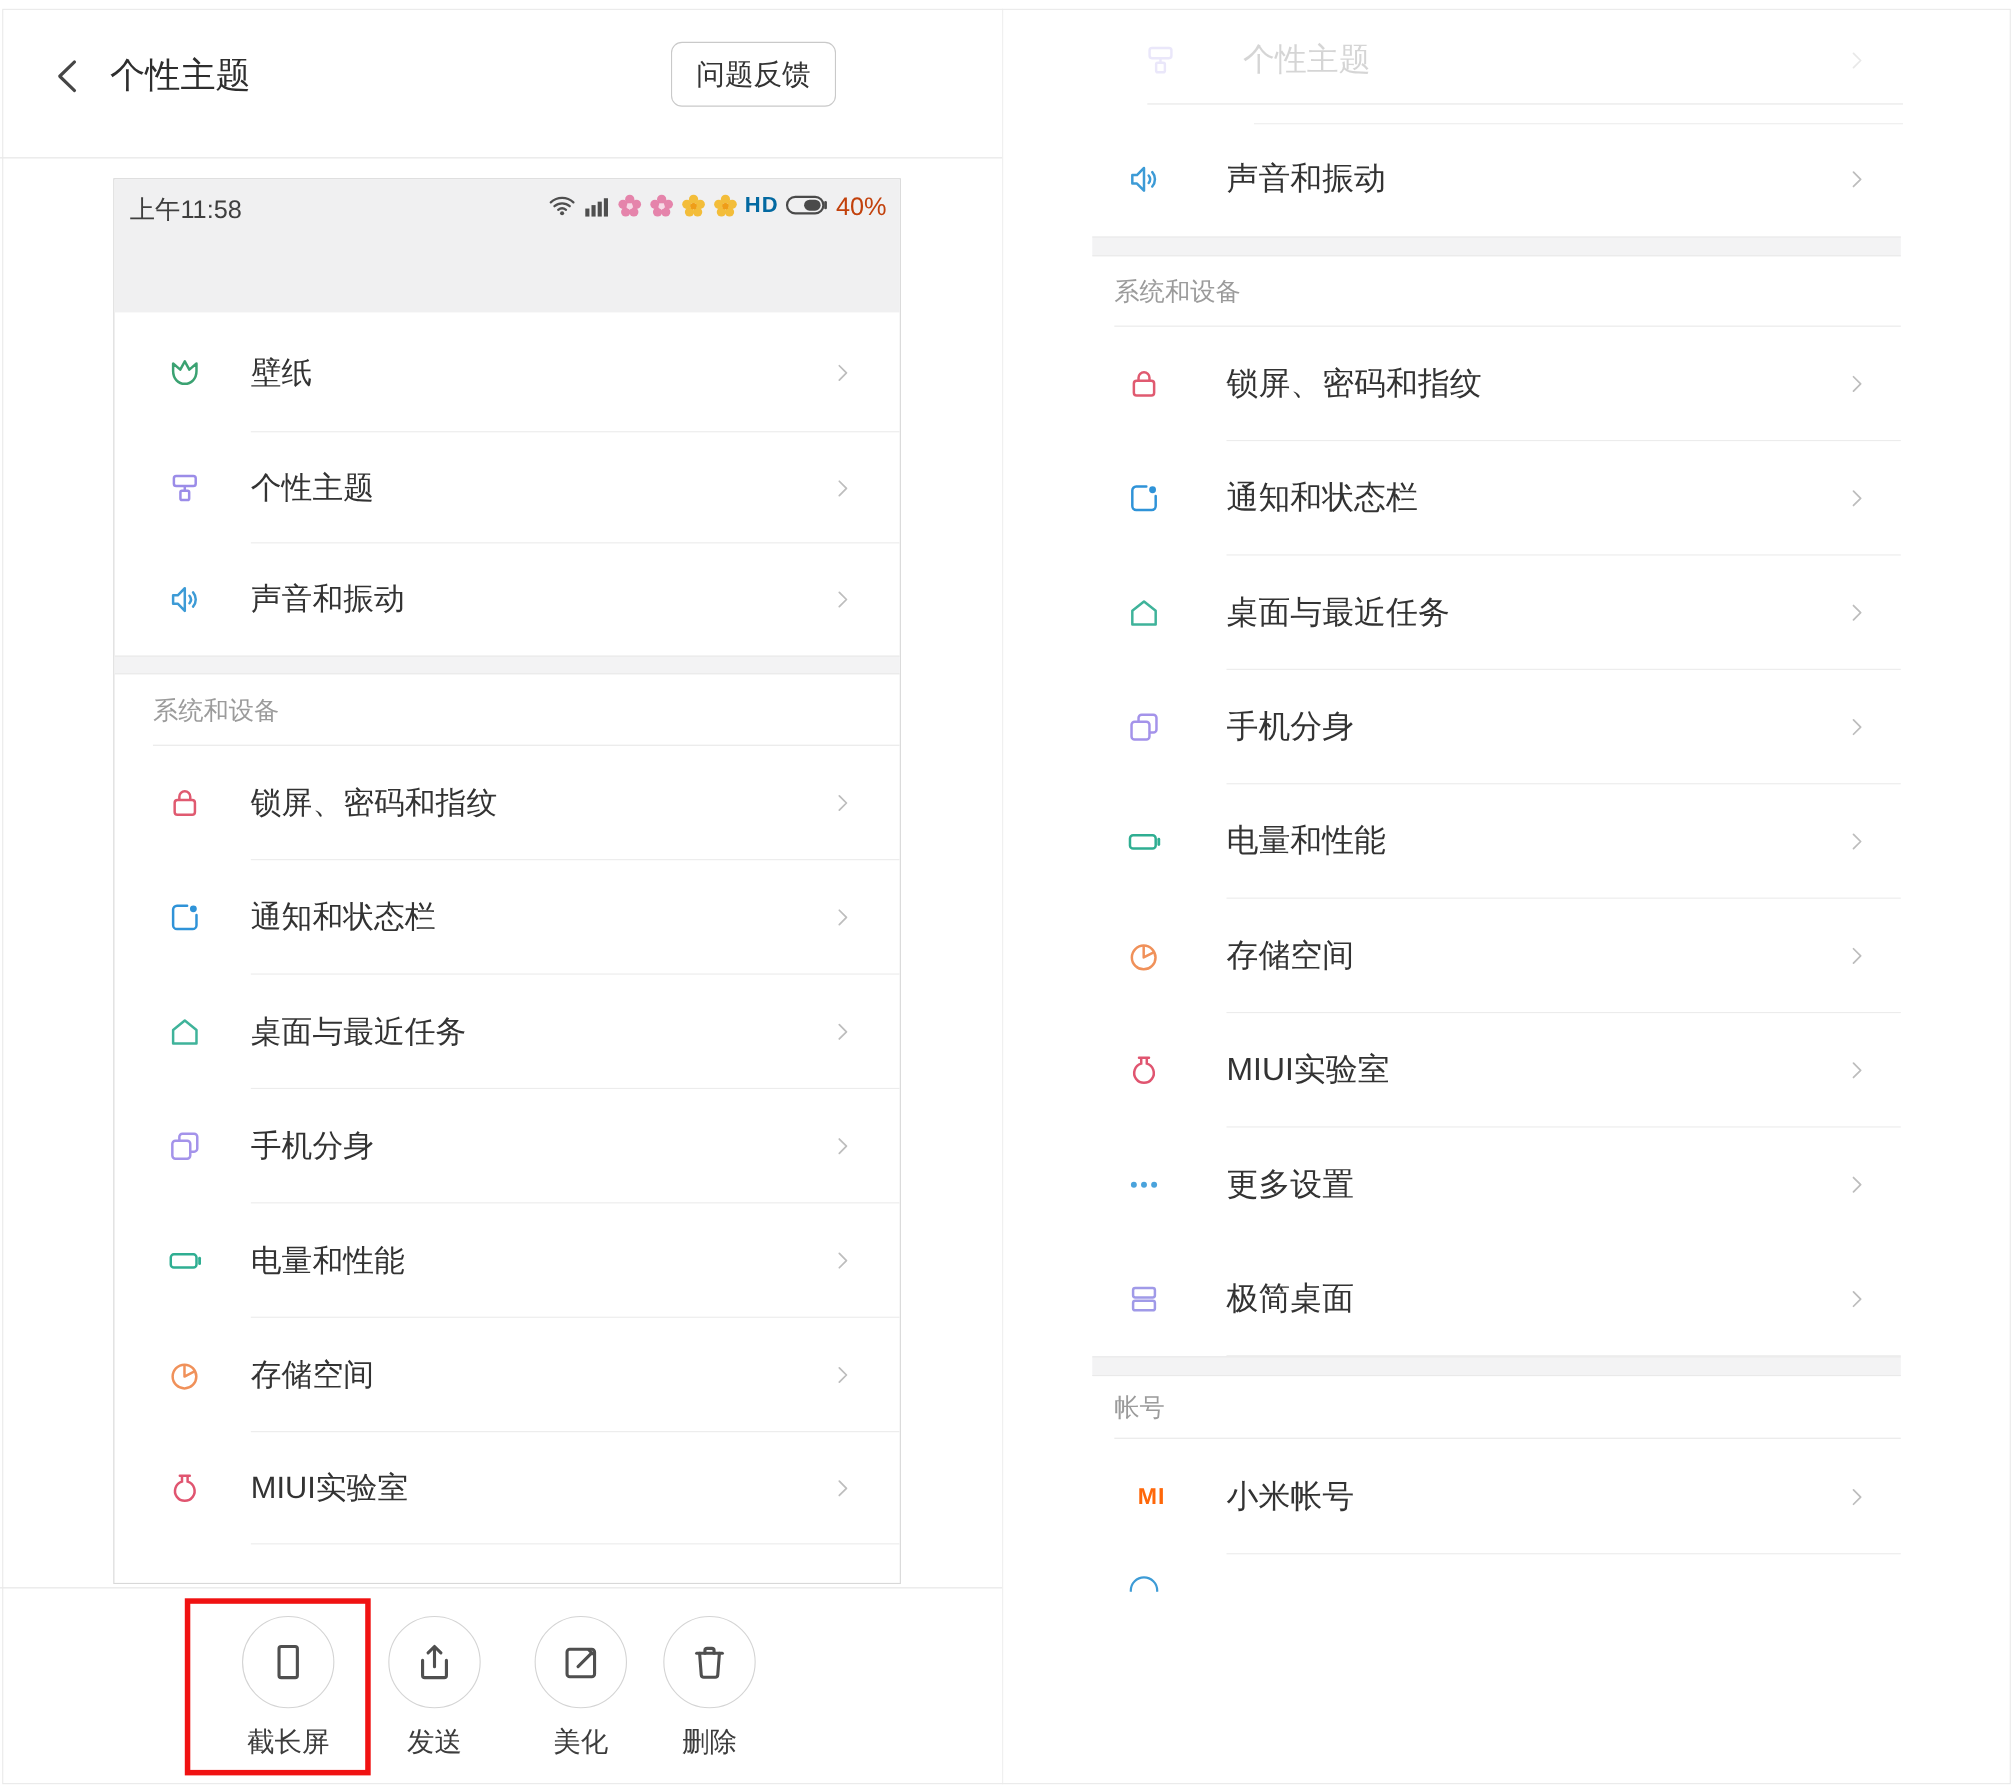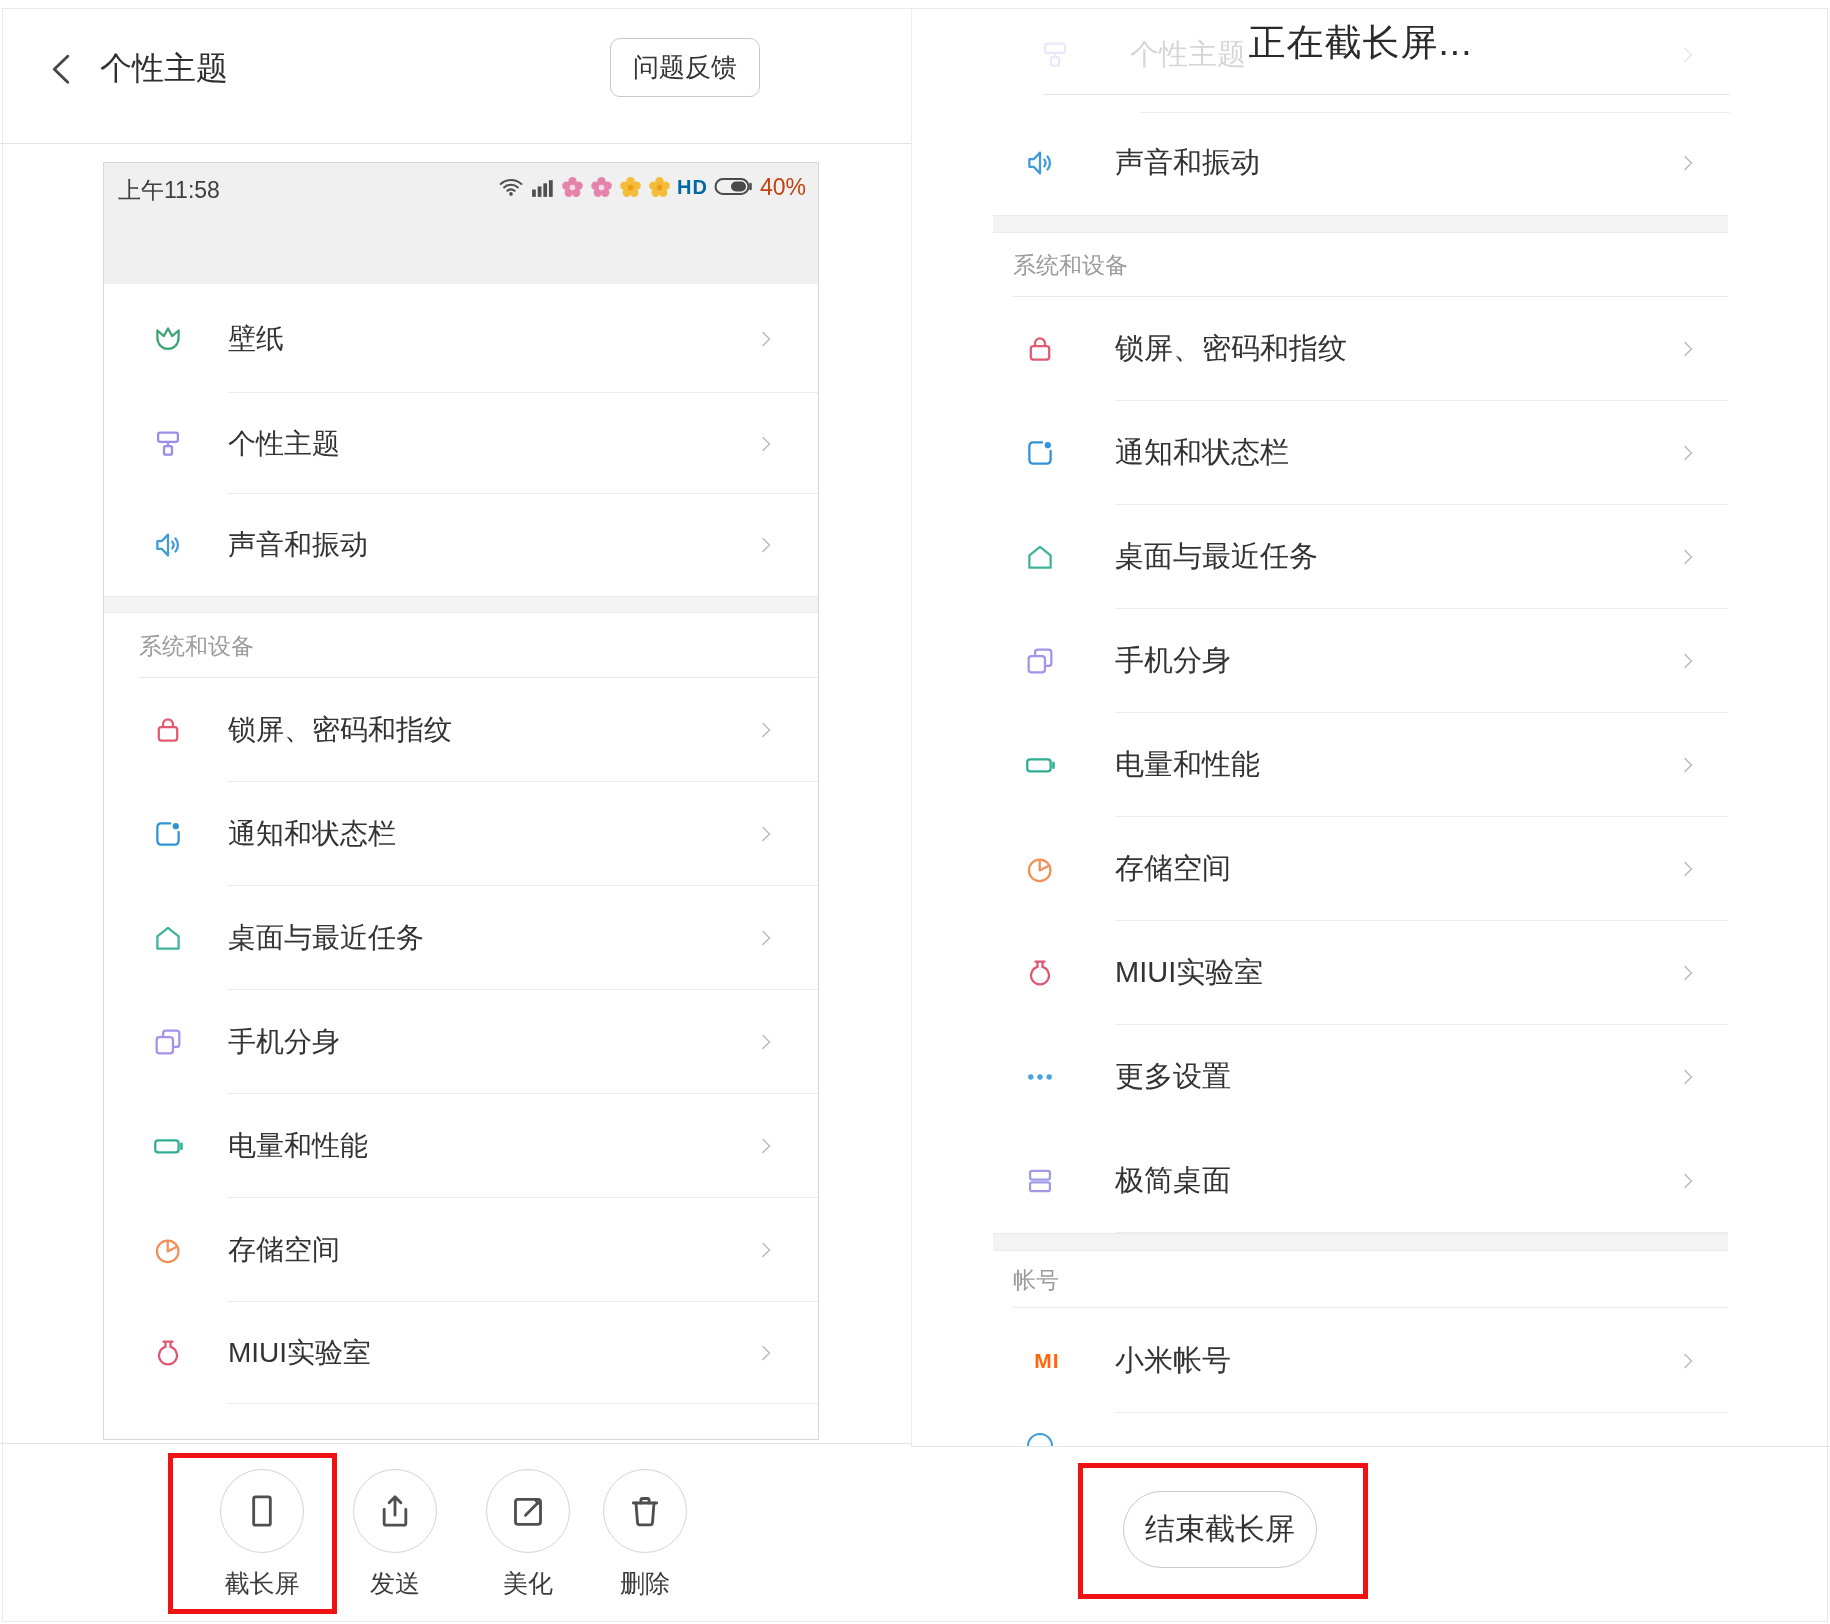--- a/index.html
+++ b/index.html
@@ -380,21 +380,20 @@
             <rect x="9.2" y="13.5" width="5.6" height="6" rx="1" fill="none" stroke="currentColor" stroke-width="1.6"></rect>
           </svg>
         </span>
       <span class="lbl">个性主题</span>
       <span class="chev">
           <svg viewBox="0 0 24 24" width="24" height="24">
             <path d="M9 5.5 15.5 12 9 18.5" fill="none" stroke="#8f8f8f" stroke-width="1.6" stroke-linecap="round" stroke-linejoin="round"></path>
           </svg>
         </span>
     </div>
-    <div class="capture-title">正在截长屏...</div>
     <div class="hdr-line-a"></div>
     <div class="hdr-line-b"></div>
 
     <div class="r-content">
 
       <div class="row r-row h105">
         <span class="icon" style="color:#3d9bd6">
             <svg viewBox="0 0 24 24" width="34" height="34">
               <path d="M4.5 9.3v5.4h3L12 19.3V4.7L7.5 9.3h-3z" fill="none" stroke="currentColor" stroke-width="1.6" stroke-linejoin="round"></path>
               <path d="M15 9.6a3.8 3.8 0 0 1 0 4.8M17.3 7.4a7 7 0 0 1 0 9.2" fill="none" stroke="currentColor" stroke-width="1.6" stroke-linecap="round"></path>
@@ -566,20 +565,16 @@
             </svg>
           </span>
         <span class="rdiv"></span>
       </div>
 
       <div class="partial-row">
         <span class="sync-circle"></span>
       </div>
     </div>
 
-    <div class="r-bottom-bar">
-      <div class="red-frame-right"></div>
-      <button class="end-btn">结束截长屏</button>
-    </div>
   </section>
 
   <div class="page-divider"></div>
 </div>
 
 </body></html>

